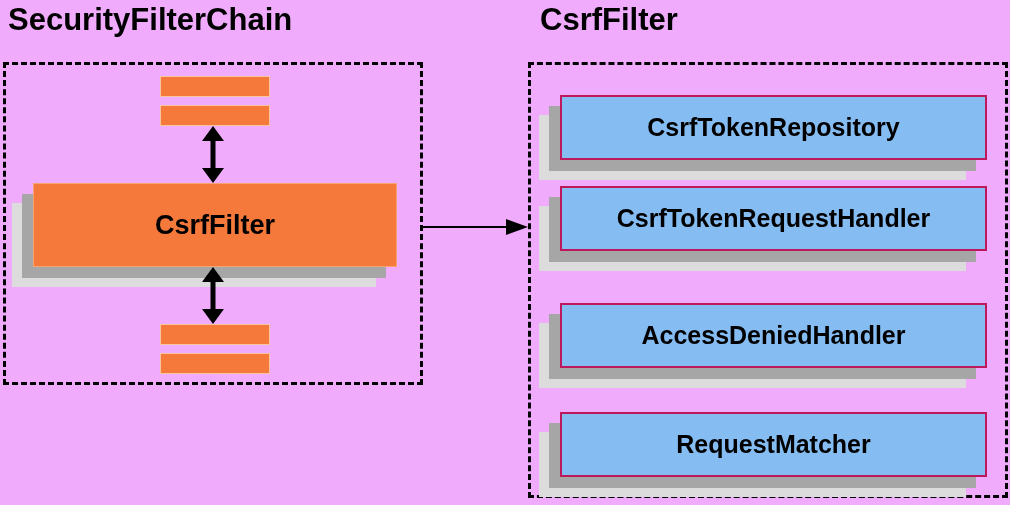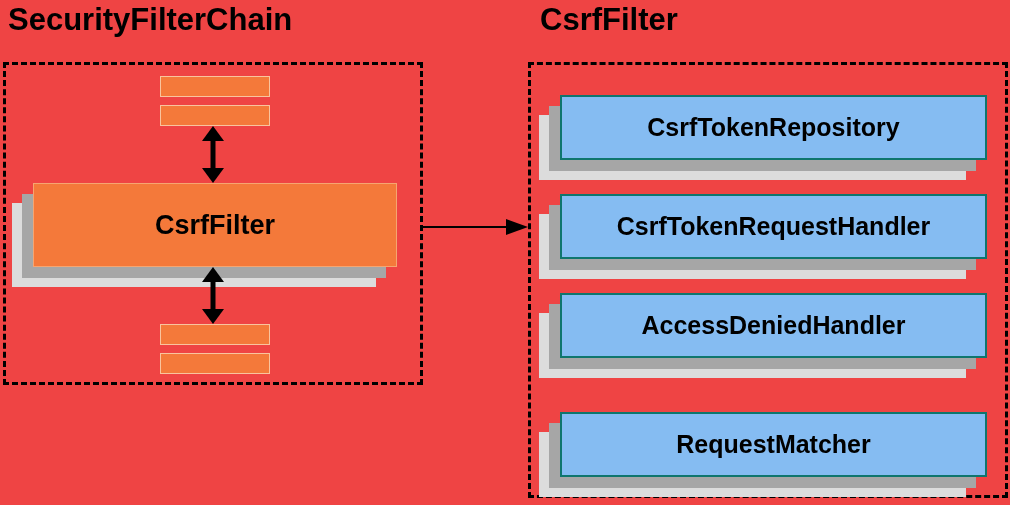--- a/index.html
+++ b/index.html
@@ -3,21 +3,21 @@
 <meta charset="utf-8">
 <style>
   * { margin: 0; padding: 0; box-sizing: border-box; }
   html, body { background: #ffffff; }
   body { font-family: "Liberation Sans", sans-serif; }
 
   .canvas {
     position: relative;
     width: 1010px;
     height: 505px;
-    background: #ef4444;
+    background: #f0abfc;
     overflow: hidden;
   }
 
   .panel-title {
     position: absolute;
     font-weight: bold;
     font-size: 31px;
     color: #000000;
     letter-spacing: 0px;
     white-space: nowrap;
@@ -74,32 +74,32 @@
     width: 107px;
     height: 18px;
   }
 
   .component-box {
     position: absolute;
     left: 560px;
     width: 427px;
     height: 65px;
     background: #85BCF2;
-    border: 2px solid #0f766e;
+    border: 2px solid #be185d;
     box-shadow: -11px 11px 0 #A6A6A6, -21px 20px 0 #DCDCDC;
     display: flex;
     align-items: center;
     justify-content: center;
     font-weight: bold;
     font-size: 25px;
     color: #000000;
   }
   .comp-1 { top: 95px; }
-  .comp-2 { top: 194px; }
-  .comp-3 { top: 293px; }
+  .comp-2 { top: 186px; }
+  .comp-3 { top: 303px; }
   .comp-4 { top: 412px; }
 </style>
 </head>
 <body>
 
 <div class="canvas">
 
   <div class="panel-title left">SecurityFilterChain</div>
 
   <div class="panel-title right">CsrfFilter</div>

